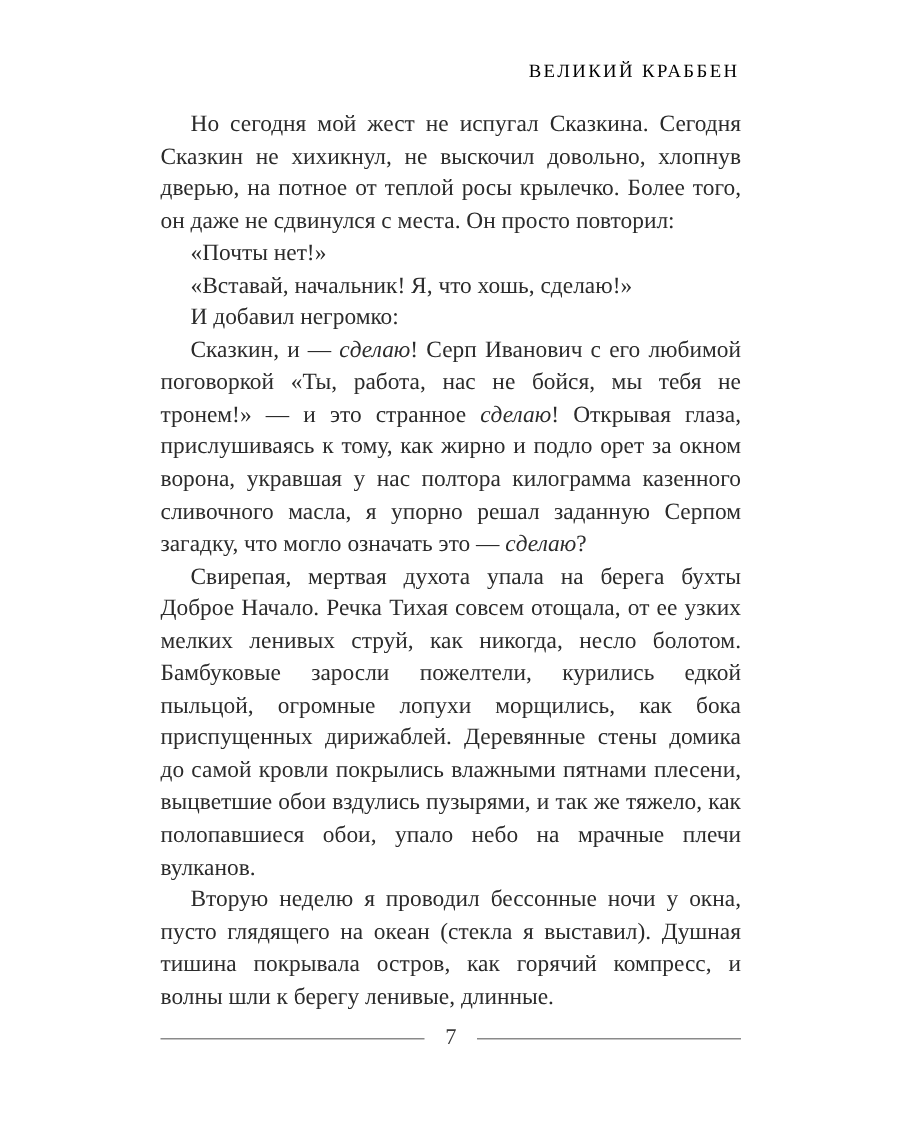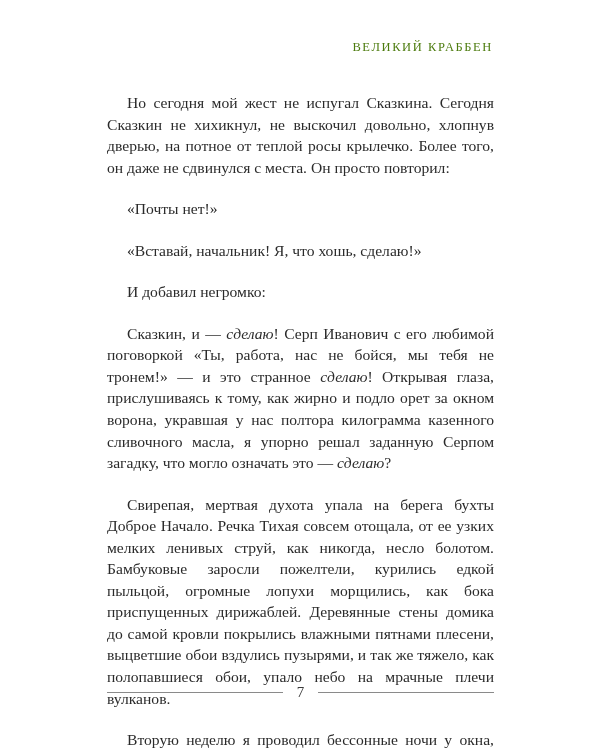--- a/index.html
+++ b/index.html
@@ -1,23 +1,23 @@
 <!DOCTYPE html>
 <html><head>
 <meta charset="utf-8">
 <style>
   html, body { margin: 0; padding: 0; background: #ffffff; }
   body { width: 600px; height: 750px; position: relative; overflow: hidden;
          font-family: "Liberation Serif", "DejaVu Serif", serif; color: #2b2b2b; }
   .running-head { position: absolute; top: 40px; right: 107px; font-size: 12.5px;
-                  letter-spacing: 1.6px; color: #4d7c0f; }
+                  letter-spacing: 1.6px; color: #000000; }
   .body-text { position: absolute; left: 107px; top: 72px; width: 387px;
                font-size: 15.6px; line-height: 21.55px; }
   .body-text p { margin: 0; text-align: justify; text-align-last: left; }
-  .body-text p.ind { text-indent: 20px; margin-top: 20px; }
+  .body-text p.ind { text-indent: 20px; }
   .body-text p.noj { text-align: left; }
   .body-text em { }
   .folio { position: absolute; top: 681px; left: 107px; width: 387px; height: 22px;
            display: flex; align-items: center; }
   .folio .rule { flex: 1; height: 1px; background: #8a8a8a; }
   .folio .num { padding: 0 14px; font-size: 15px; color: #3a3a3a; }
 </style>
 </head>
 <body>
 

